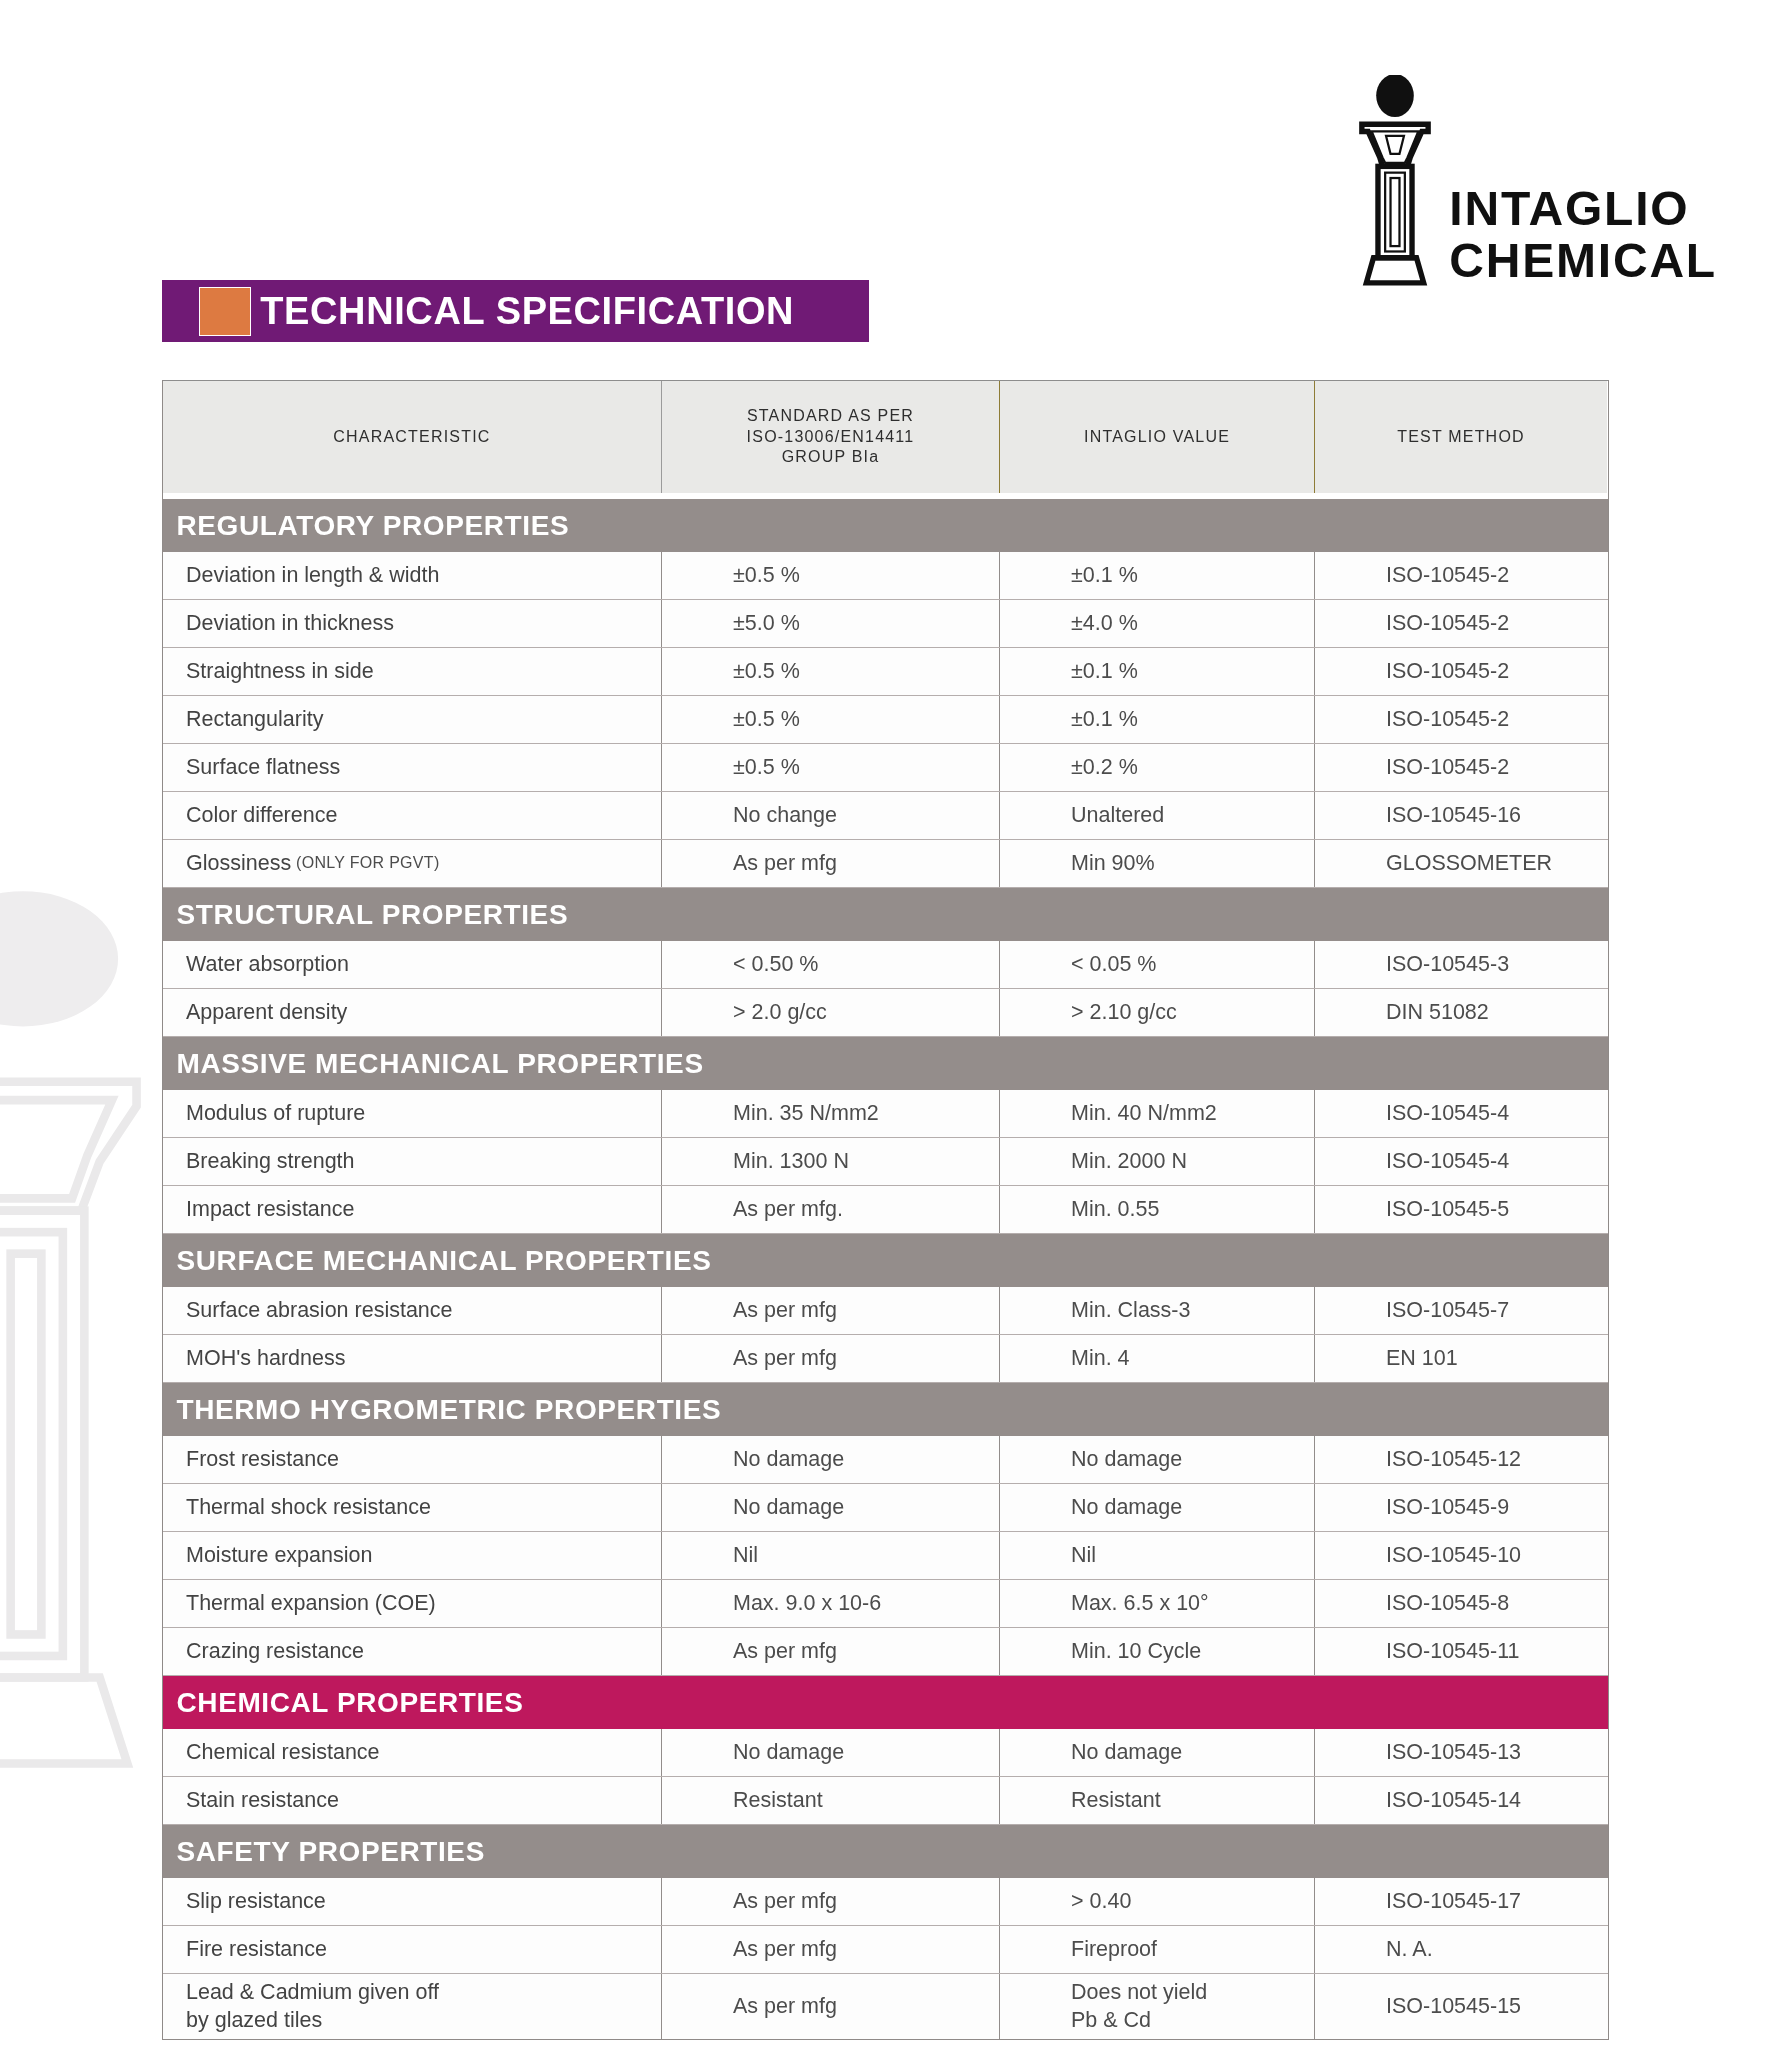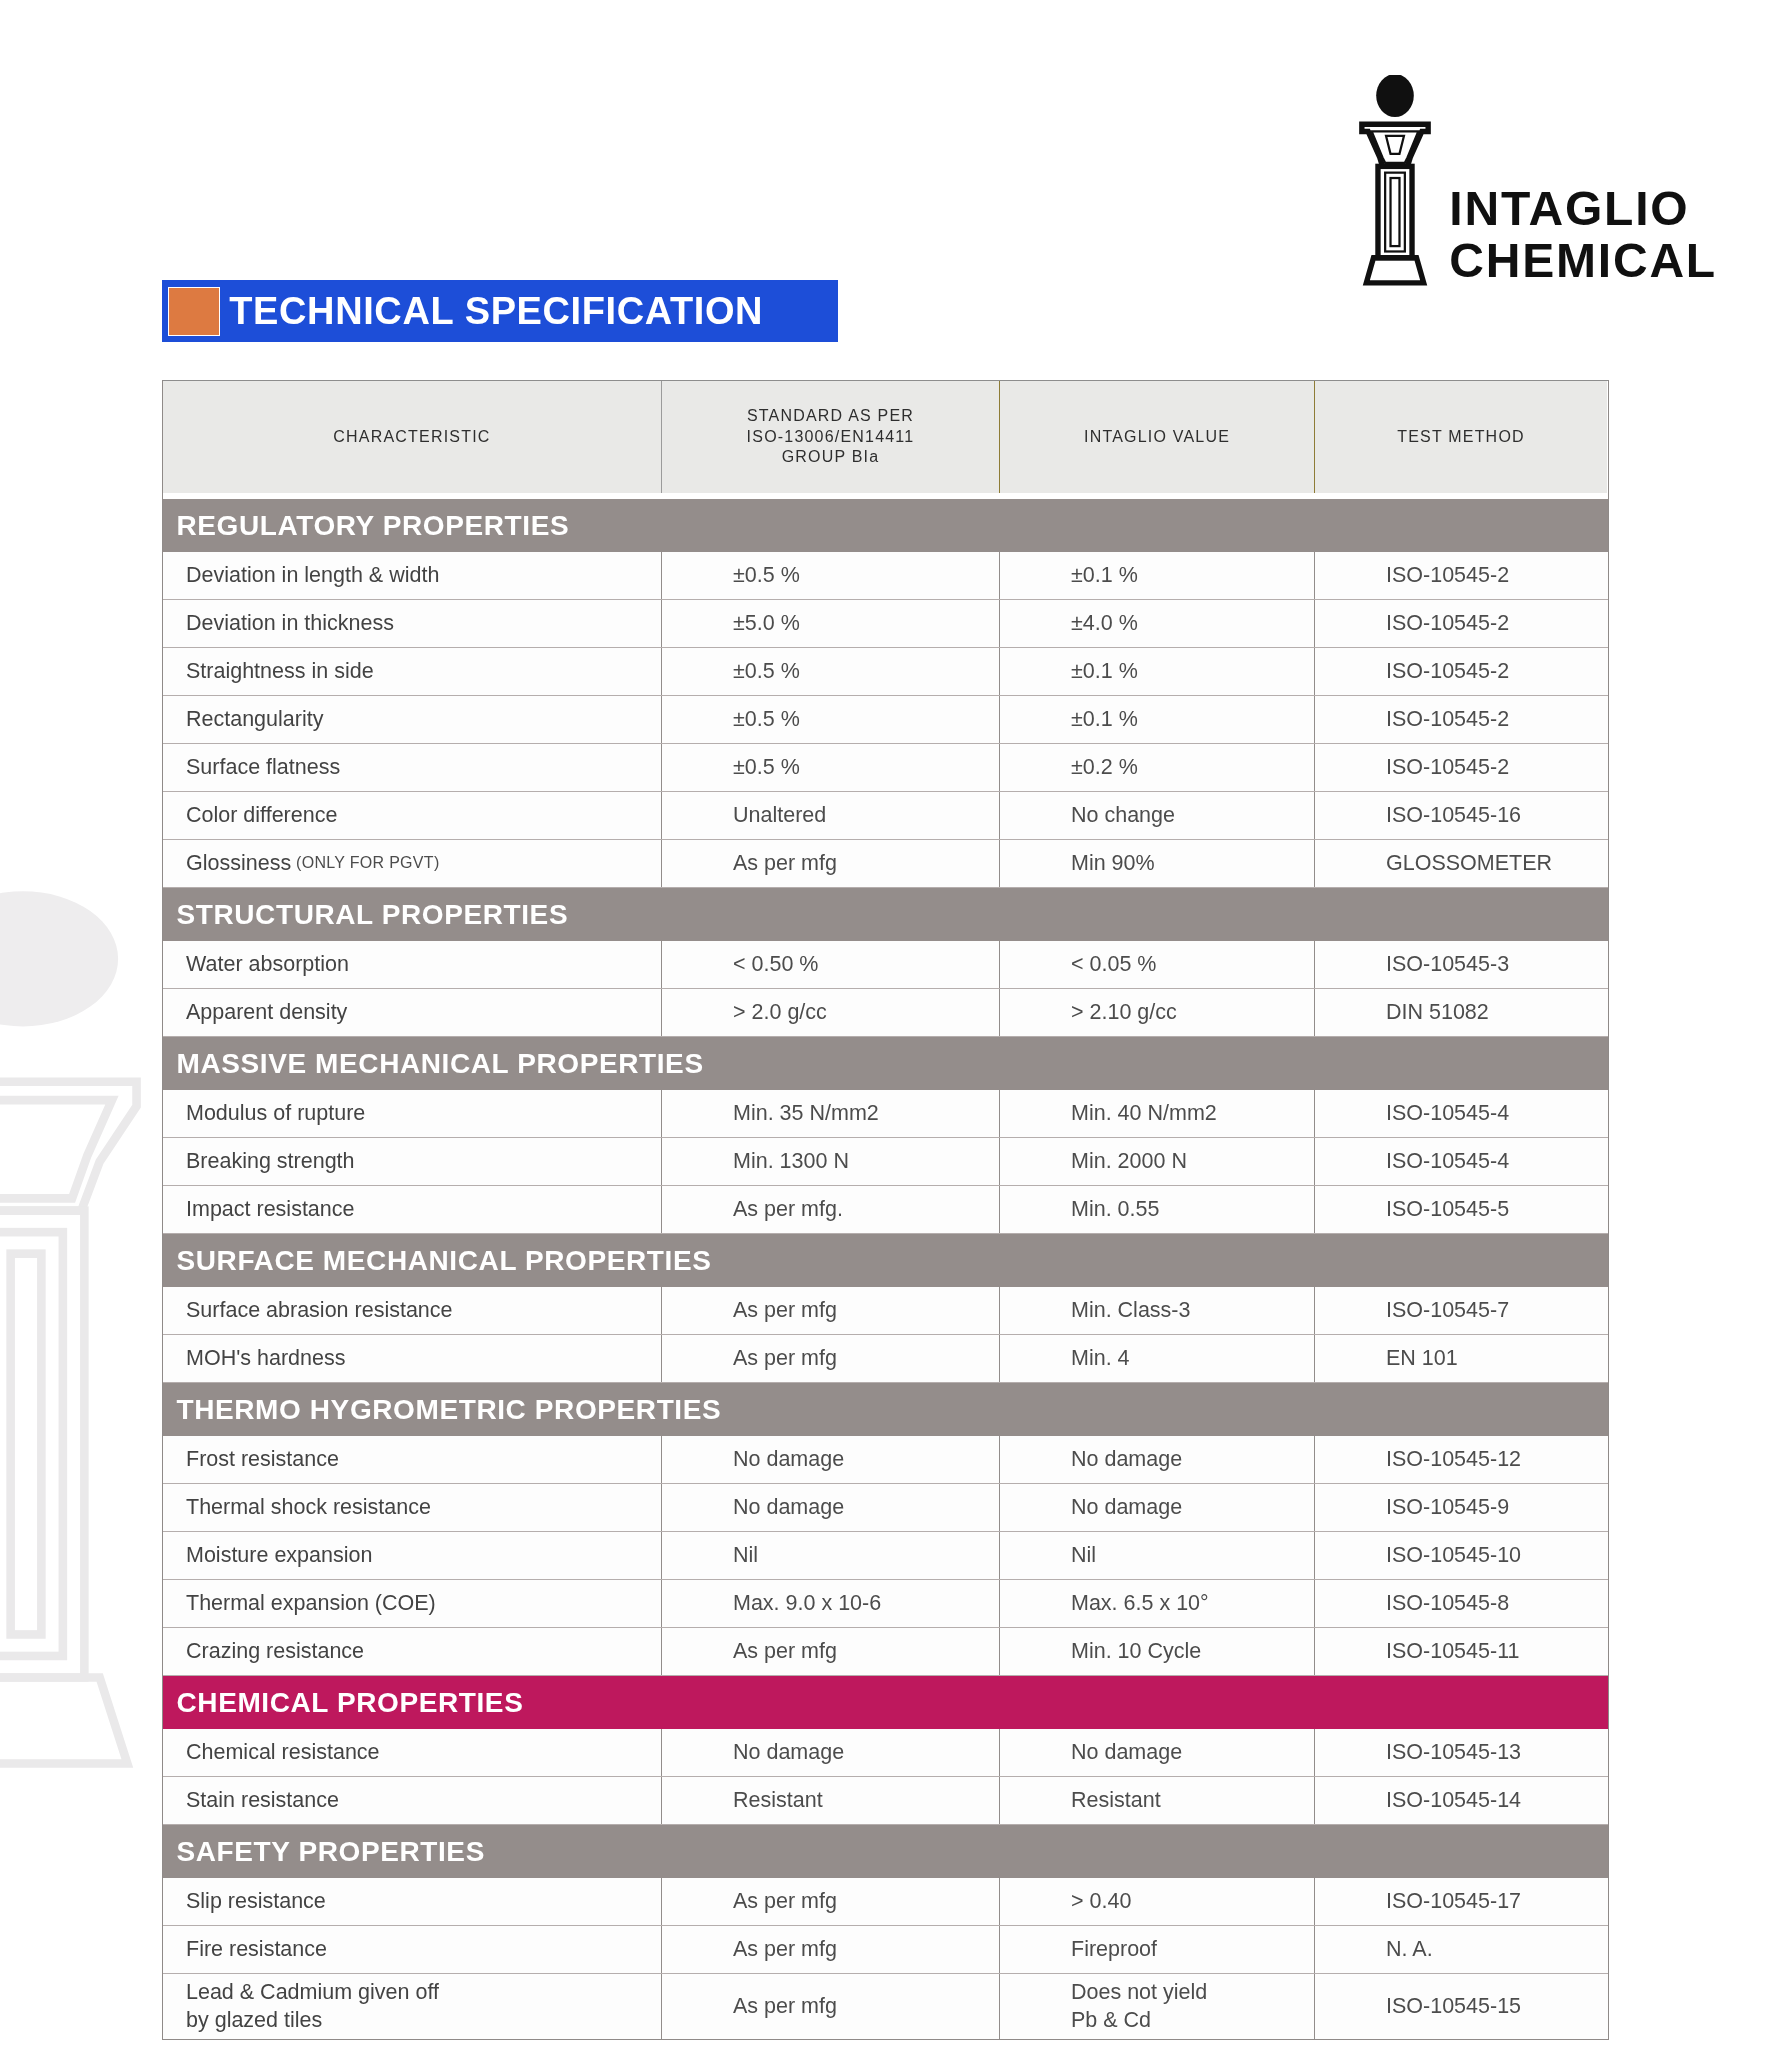--- a/index.html
+++ b/index.html
@@ -97,21 +97,21 @@
         <rect x="45" y="115" width="10" height="76" stroke-width="2.5"></rect>
         <path stroke-width="6" d="M26 204 L74 204 L82 232 L18 232 Z"></path>
       </g>
     </svg>
     <div class="logo-text" style="color: rgb(16, 16, 16);">
       <div>INTAGLIO</div>
       <div>CHEMICAL</div>
     </div>
   </header>
 
-  <div class="title-bar" style="background: #1d4ed8;">
+  <div class="title-bar" style="background: #701a75; padding-left: 31px;">
     <span class="title-accent" style="background: rgb(221, 122, 65);"></span>
     <span class="title-text" style="color: rgb(255, 255, 255);">TECHNICAL SPECIFICATION</span>
   </div>
 
   <div class="spec-table" id="spec-table">
       <div class="thead">
         <div class="th" style="background: rgb(233, 233, 231);">
           <div class="">CHARACTERISTIC</div>
         </div>
         <div class="th" style="background: rgb(233, 233, 231);">
@@ -152,22 +152,22 @@
         <div class="td">ISO-10545-2</div>
       </div>
       <div class="tr">
         <div class="td char"><div class="">Surface flatness</div></div>
         <div class="td">±0.5 %</div>
         <div class="td">±0.2 %</div>
         <div class="td">ISO-10545-2</div>
       </div>
       <div class="tr">
         <div class="td char"><div class="">Color difference</div></div>
+        <div class="td">No change</div>
         <div class="td">Unaltered</div>
-        <div class="td">No change</div>
         <div class="td">ISO-10545-16</div>
       </div>
       <div class="tr">
         <div class="td char"><div class="">Glossiness</div><div class="char-note">(ONLY FOR PGVT)</div></div>
         <div class="td">As per mfg</div>
         <div class="td">Min 90%</div>
         <div class="td">GLOSSOMETER</div>
       </div>
       <div class="section-bar" style="background: rgb(148, 141, 139);">STRUCTURAL PROPERTIES</div>
       <div class="tr">

